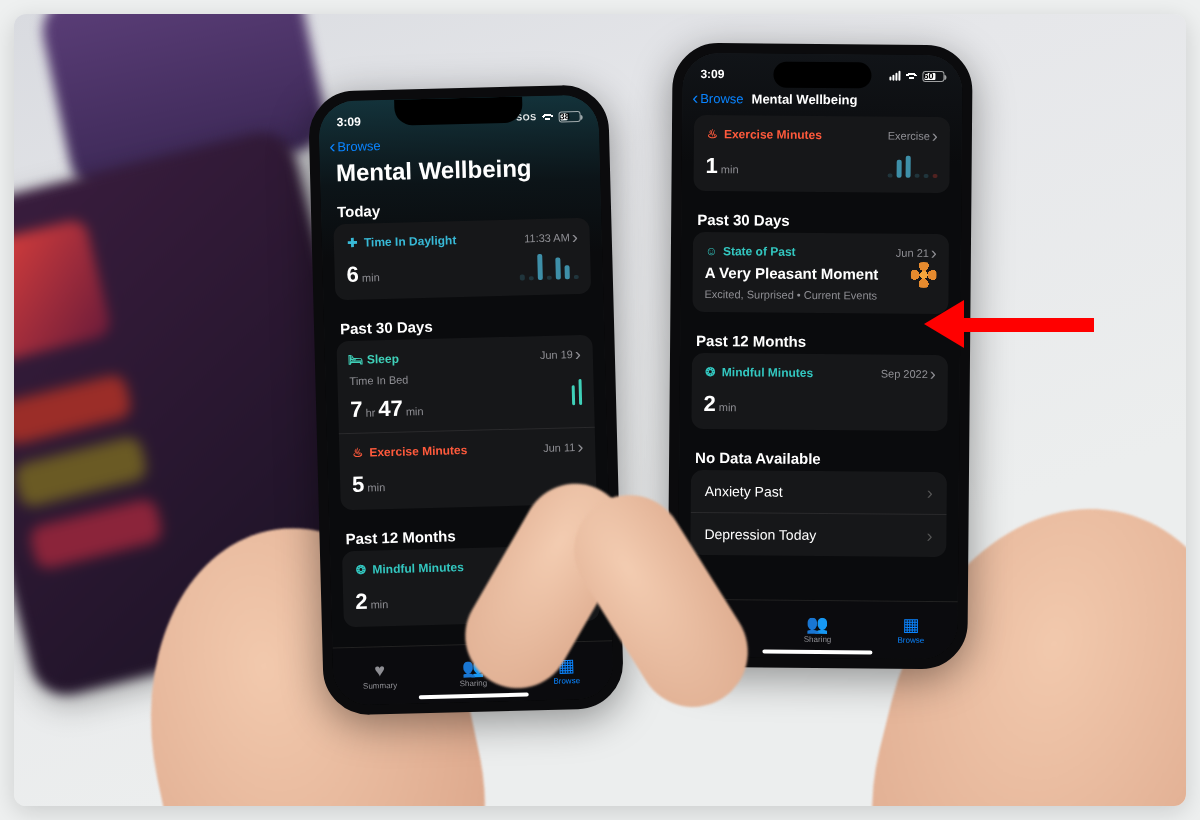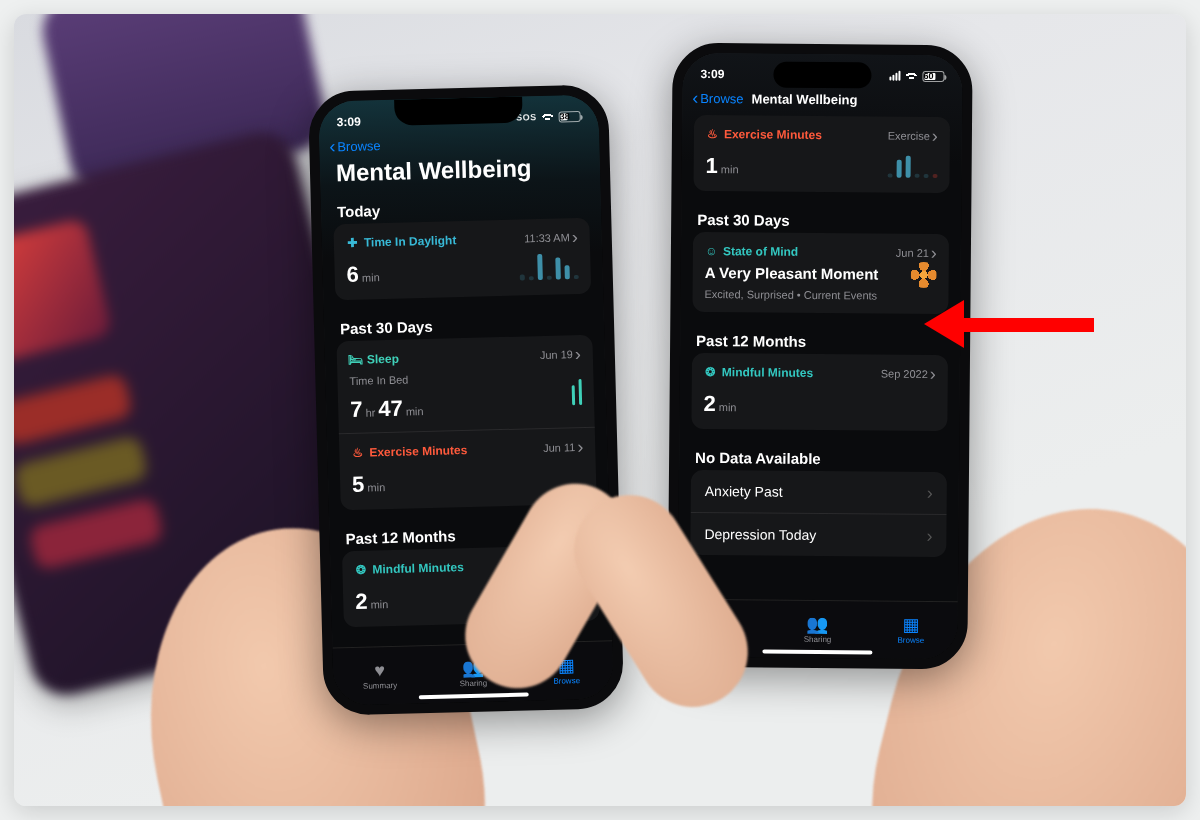--- a/index.html
+++ b/index.html
@@ -331,21 +331,21 @@
                 <i class="dim red" style="height:4px"></i>
               </div>
           </div>
         </div>
 
         <div class="sec-h">Past 30 Days</div>
         <div class="card">
           <div class="row">
             <span class="lbl c-mind">
                 <span class="ic">☺</span>
-                <span>State of Mind</span>
+                <span>State of Past</span>
               </span>
             <span class="date">
                 <span>Jun 21</span>
                 <span class="chev">›</span>
               </span>
           </div>
           <div class="row" style="align-items:flex-start">
             <div style="flex:1; padding-right:10px">
               <div class="big">A Very Pleasant Moment</div>
               <div class="sub">Excited, Surprised • Current Events</div>

